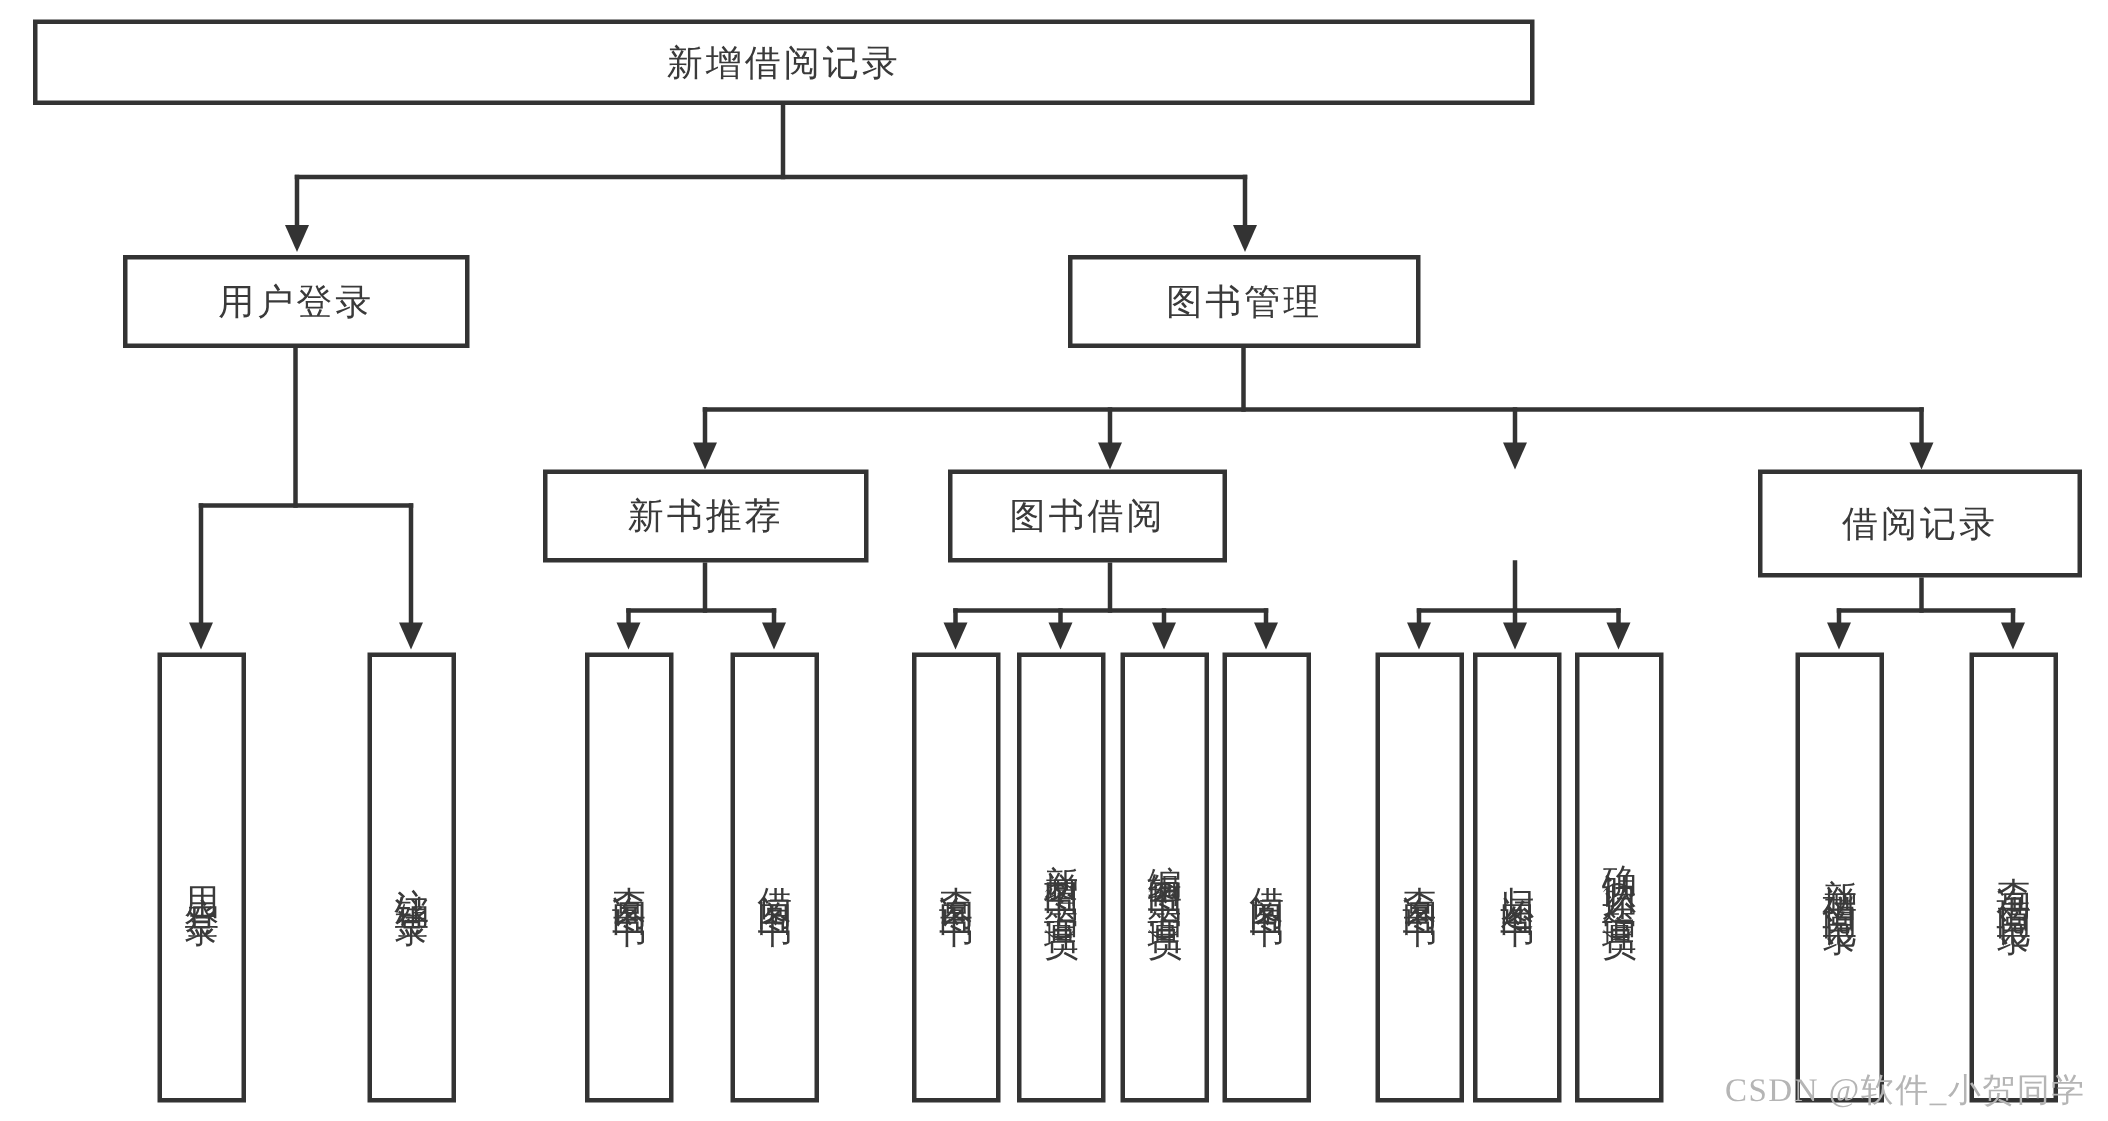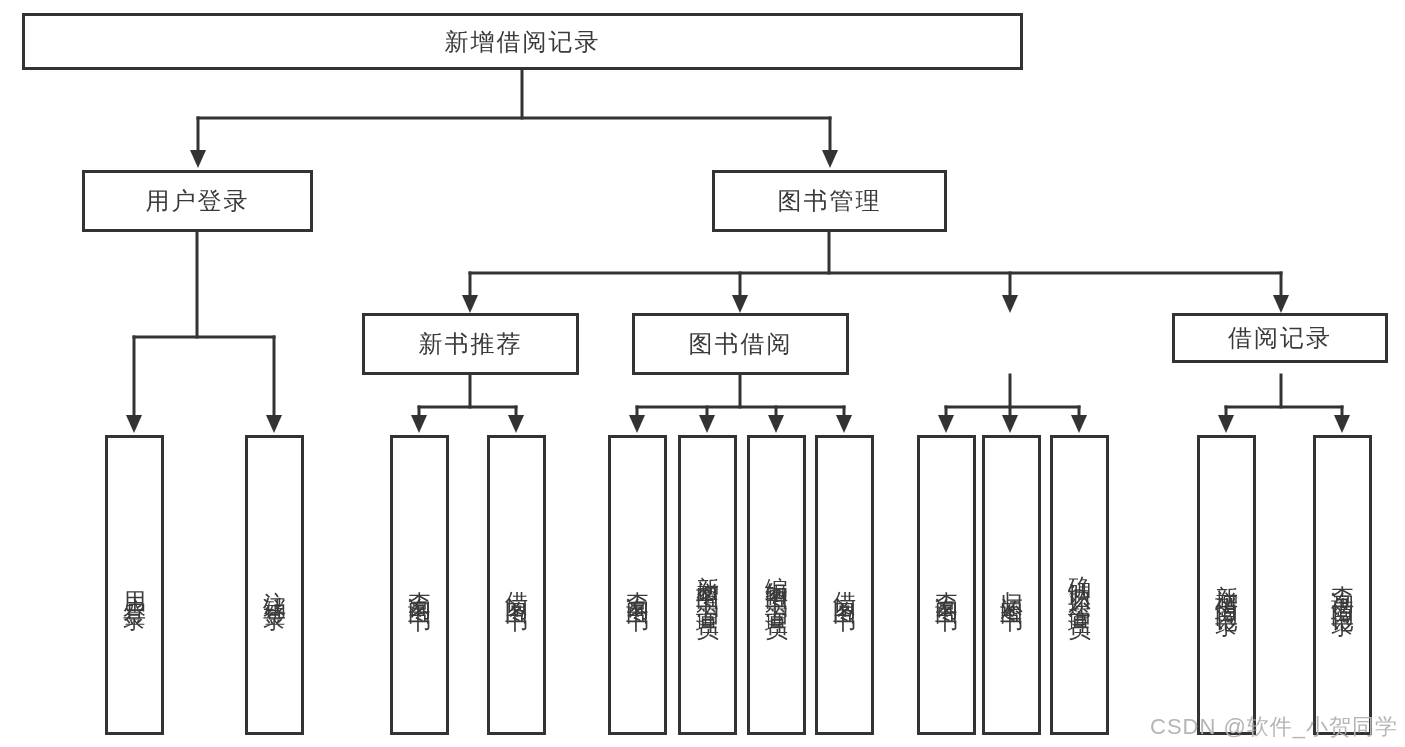--- a/index.html
+++ b/index.html
@@ -68,20 +68,21 @@
   }
   .watermark {
     position: absolute;
     left: 1150px;
     top: 712px;
     z-index: 3;
     color: #b5b5b5;
     font-size: 22px;
     letter-spacing: 1px;
     white-space: nowrap;
+    font-family: Liberation Serif, serif;
   }
 </style>
 </head>
 <body>
 
 <div class="canvas">
 
   <svg class="connector-svg" viewBox="0 0 1405 747" aria-hidden="true">
 
     <line x1="522" y1="70" x2="522" y2="118"></line>
@@ -151,24 +152,24 @@
   <div class="node" style="left:82px; top:170px; width:231px; height:62px;">
     <span>用户登录</span>
   </div>
   <div class="node" style="left:362px; top:313px; width:217px; height:62px;">
     <span>新书推荐</span>
   </div>
 
   <div class="node" style="left:712px; top:170px; width:235px; height:62px;">
     <span>图书管理</span>
   </div>
-  <div class="node" style="left:632px; top:313px; width:217px; height:62px;">
+  <div class="node" style="left:632px; top:313px; width:186px; height:62px;">
     <span>图书借阅</span>
   </div>
-  <div class="node" style="left:1172px; top:313px; width:216px; height:50px;">
+  <div class="node" style="left:1172px; top:313px; width:216px; height:72px;">
     <span>借阅记录</span>
   </div>
 
   <div class="leaf" style="left:105px;">
     <span class="vtext">用户登录</span>
   </div>
   <div class="leaf" style="left:245px;">
     <span class="vtext">注销登录</span>
   </div>
 

